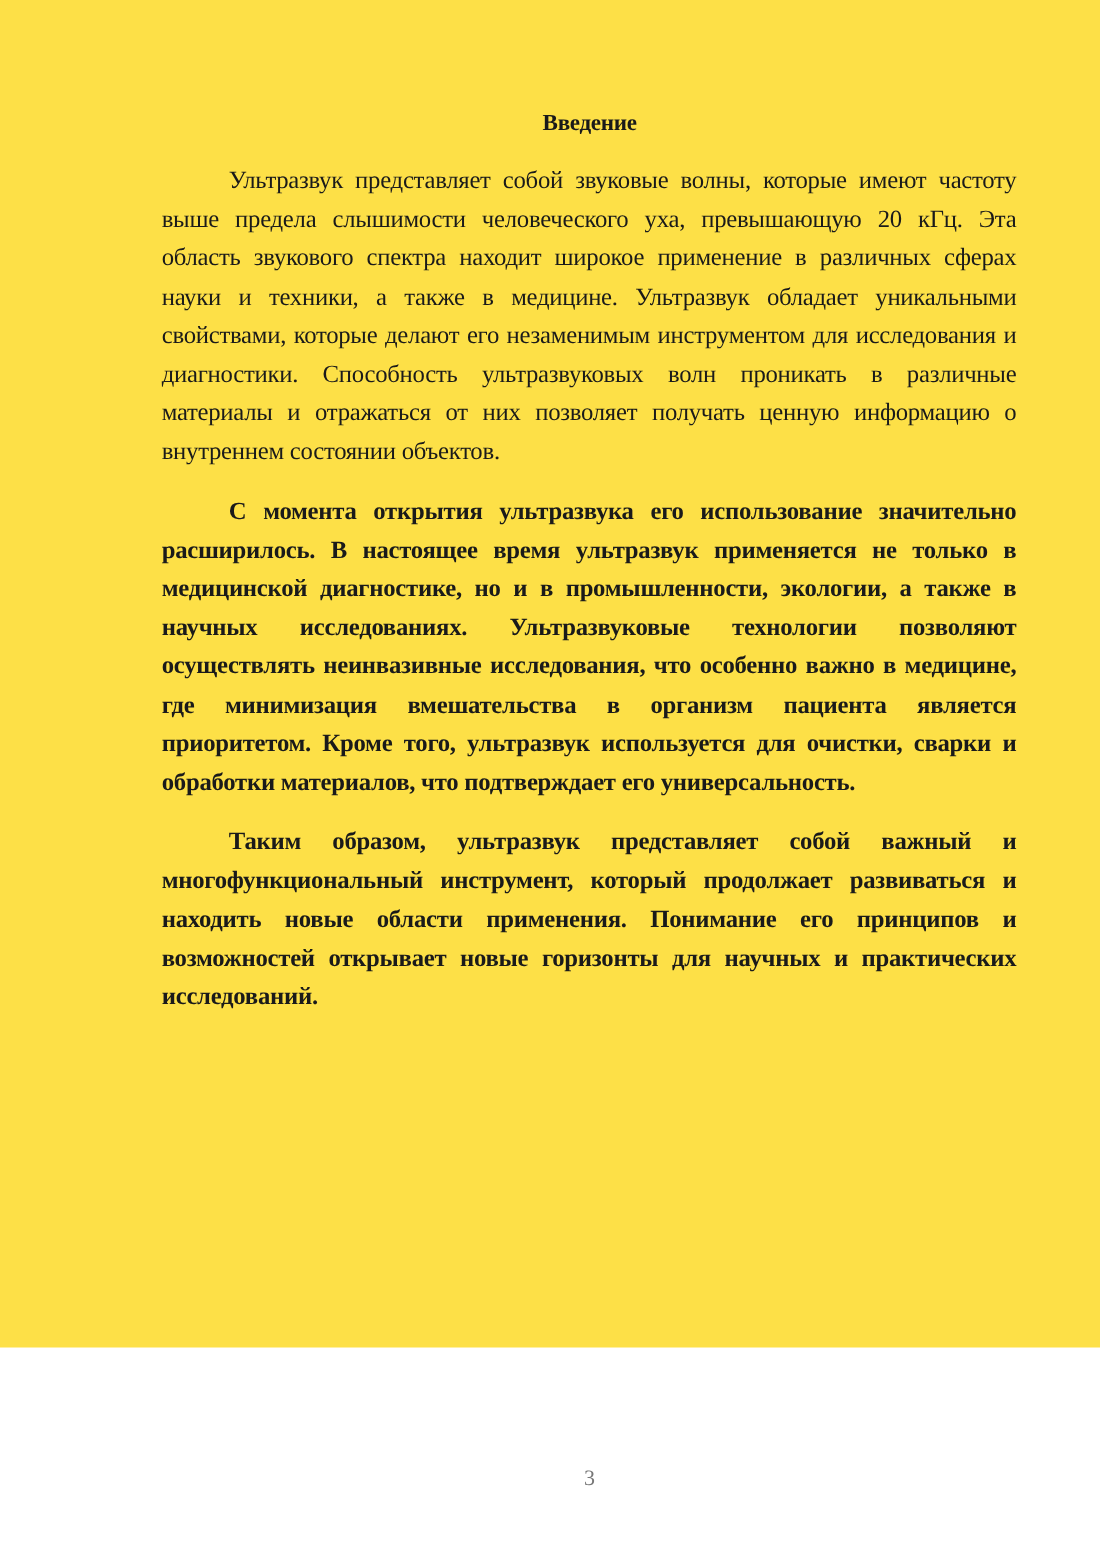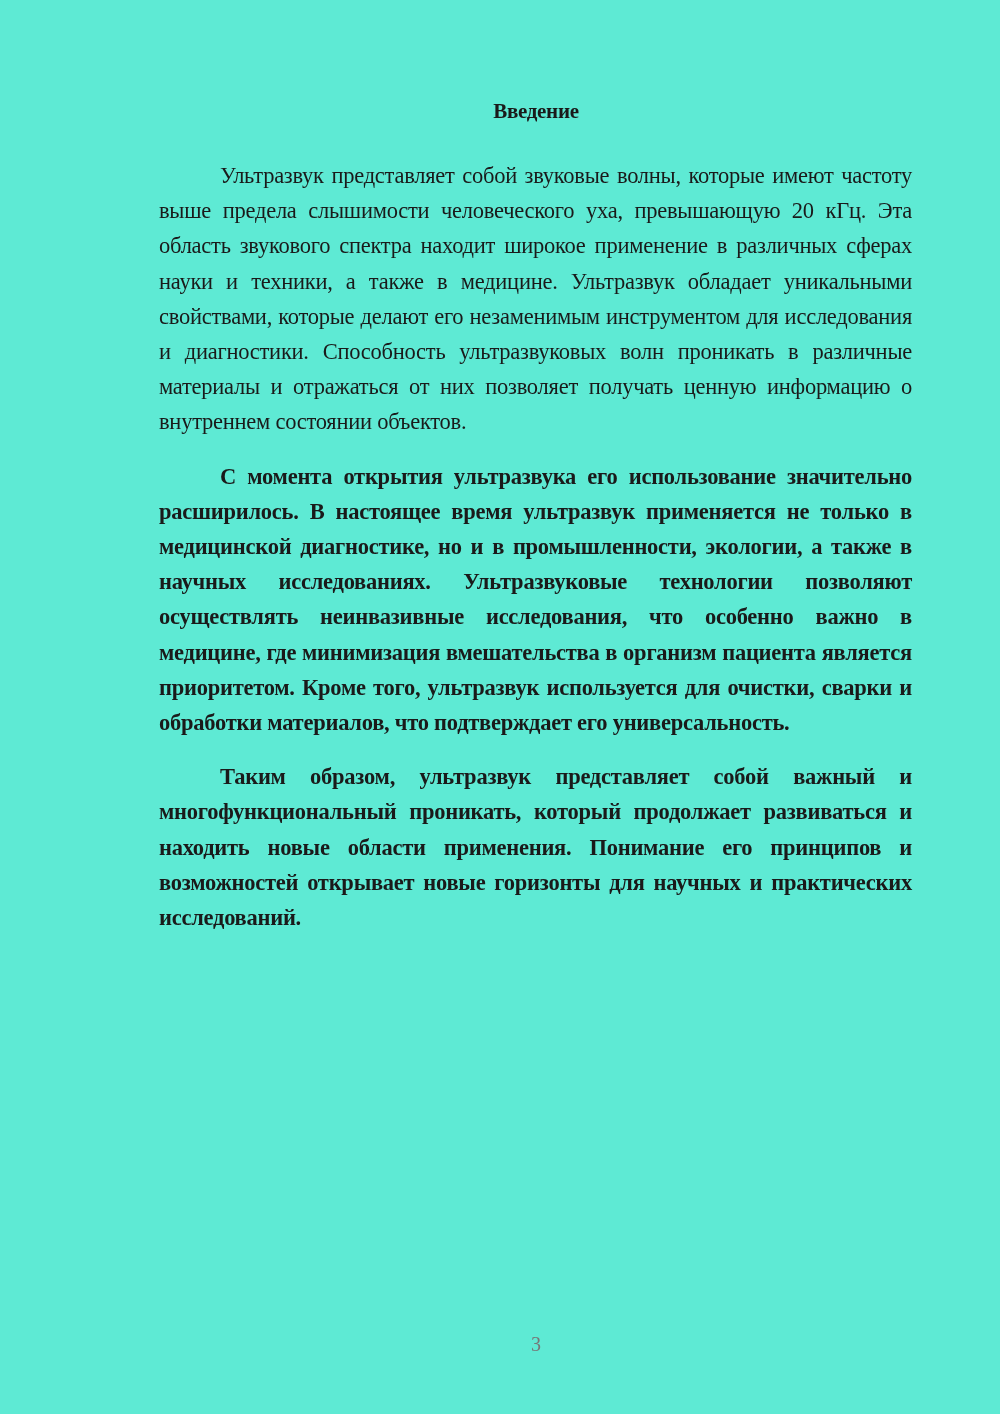--- a/index.html
+++ b/index.html
@@ -12,42 +12,42 @@
       height: 1414px;
       position: relative;
       overflow: hidden;
       font-family: "Liberation Serif", serif;
       color: #1a1a1a;
     }
     .page {
       position: absolute;
       left: 0; top: 0;
       width: 1000px;
-      height: 1414px;
-      background: #5eead4;
+      height: 1225px;
+      background: #fde047;
     }
     .title {
       position: absolute;
       top: 96px;
       left: 0;
       width: 1072px;
       text-align: center;
       font-weight: bold;
       font-size: 21px;
       line-height: 30px;
       letter-spacing: -0.3px;
     }
     .content {
       position: absolute;
       left: 143px;
       width: 785px;
       top: 142px;
     }
     .para {
-      margin: 16px;
+      margin: 4px;
       font-size: 22.5px;
       line-height: 35.2px;
       text-align: justify;
       text-indent: 61px;
       letter-spacing: -0.25px;
     }
     .para + .para {
       margin-top: 19px;
       font-weight: bold;
     }
@@ -63,17 +63,17 @@
   </style>
 </head>
 <body>
 
 <div class="page">
   <div class="title">Введение</div>
 
   <div class="content">
     <p class="para">Ультразвук представляет собой звуковые волны, которые имеют частоту выше предела слышимости человеческого уха, превышающую 20 кГц. Эта область звукового спектра находит широкое применение в различных сферах науки и техники, а также в медицине. Ультразвук обладает уникальными свойствами, которые делают его незаменимым инструментом для исследования и диагностики. Способность ультразвуковых волн проникать в различные материалы и отражаться от них позволяет получать ценную информацию о внутреннем состоянии объектов.</p>
     <p class="para">С момента открытия ультразвука его использование значительно расширилось. В настоящее время ультразвук применяется не только в медицинской диагностике, но и в промышленности, экологии, а также в научных исследованиях. Ультразвуковые технологии позволяют осуществлять неинвазивные исследования, что особенно важно в медицине, где минимизация вмешательства в организм пациента является приоритетом. Кроме того, ультразвук используется для очистки, сварки и обработки материалов, что подтверждает его универсальность.</p>
-    <p class="para">Таким образом, ультразвук представляет собой важный и многофункциональный проникать, который продолжает развиваться и находить новые области применения. Понимание его принципов и возможностей открывает новые горизонты для научных и практических исследований.</p>
+    <p class="para">Таким образом, ультразвук представляет собой важный и многофункциональный инструмент, который продолжает развиваться и находить новые области применения. Понимание его принципов и возможностей открывает новые горизонты для научных и практических исследований.</p>
   </div>
 
   <div class="page-number">3</div>
 </div>
 
 </body></html>

